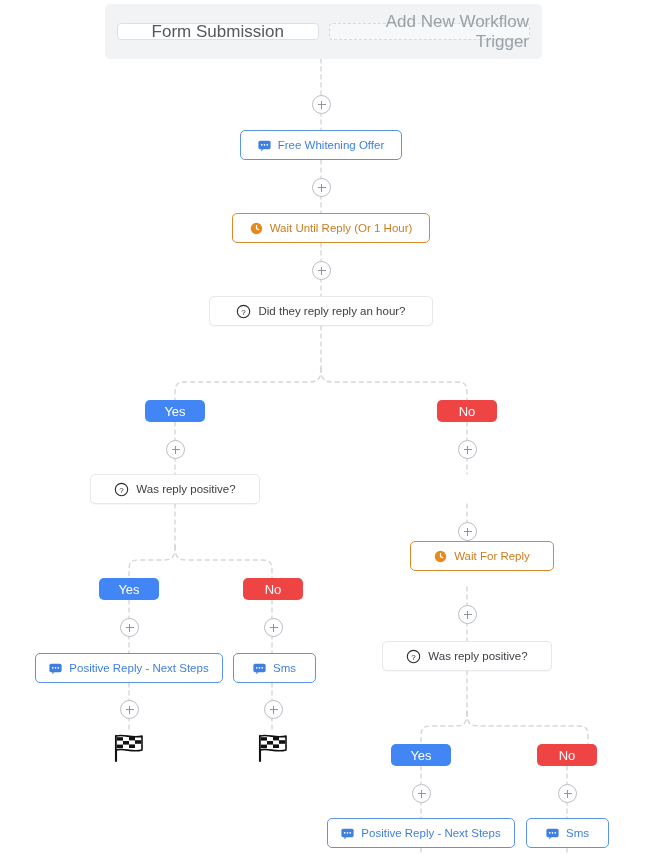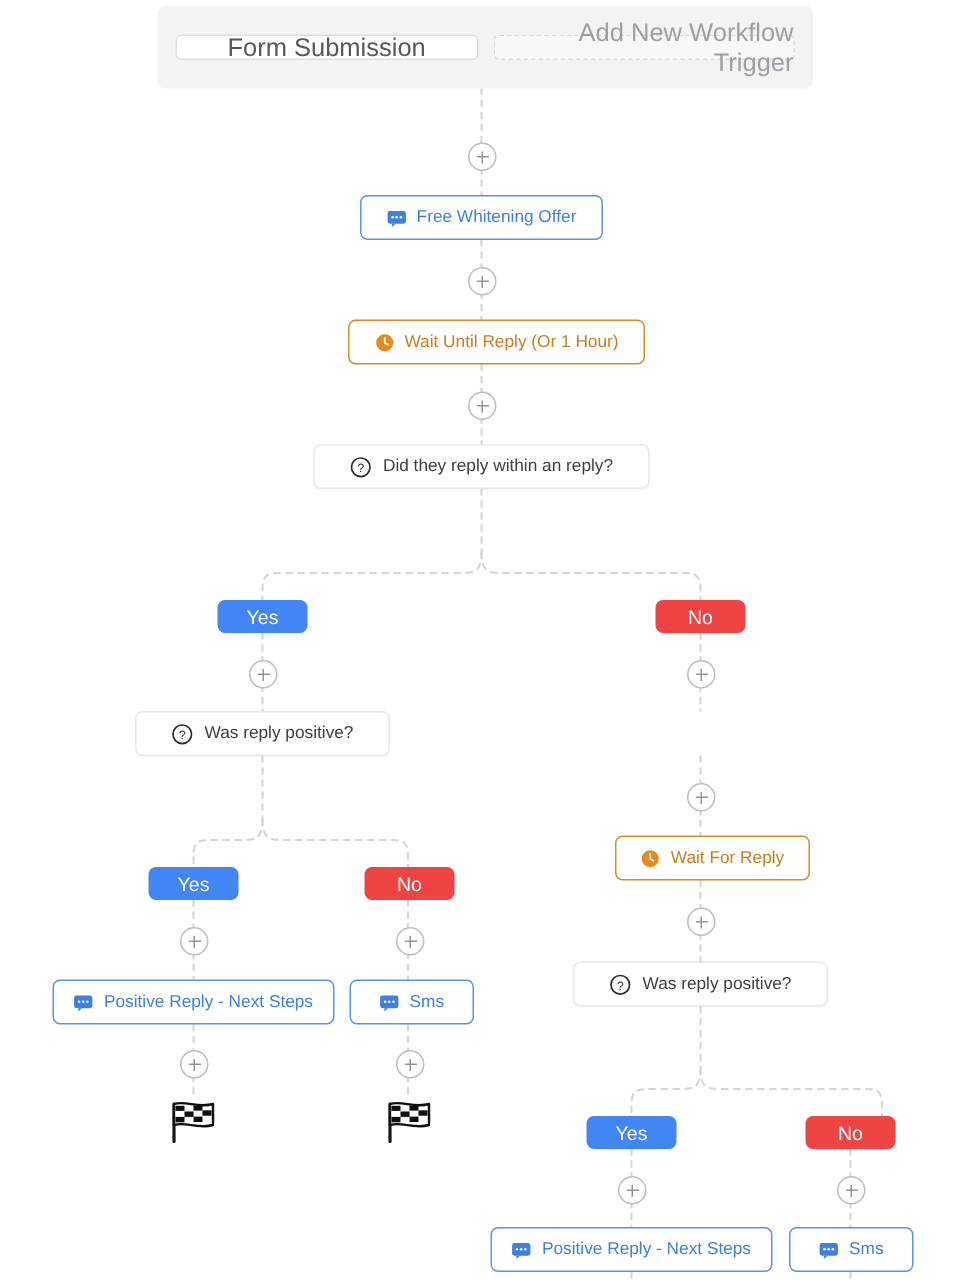--- a/index.html
+++ b/index.html
@@ -250,21 +250,21 @@
 
   <div class="plus" style="left:312px; top:261px;"></div>
 
   <div class="node cond" style="left:209px; top:296px; width:224px;">
     <span class="icon">
       <svg width="15" height="15" viewBox="0 0 16 16">
         <circle cx="8" cy="8" r="6.6" fill="none" stroke="#2b2b2b" stroke-width="1.2"></circle>
         <text x="8" y="11.4" text-anchor="middle" font-size="8.6" font-family="Liberation Sans, sans-serif" fill="#2b2b2b">?</text>
       </svg>
     </span>
-    <span>Did they reply within an reply?</span>
+    <span>Did they reply reply an hour?</span>
   </div>
 
   <div class="badge yes" style="left:145px; top:400px;">Yes</div>
   <div class="badge no" style="left:437px; top:400px;">No</div>
 
   <div class="plus" style="left:166px; top:440px;"></div>
 
   <div class="node cond" style="left:90px; top:474px; width:170px;">
     <span class="icon">
       <svg width="15" height="15" viewBox="0 0 16 16">
@@ -338,21 +338,21 @@
         <rect x="17" y="11.4" width="6" height="3.6"></rect>
       </g>
     </svg>
   </div>
 
   <div class="plus" style="left:458px; top:440px;"></div>
 
 
   <div class="plus" style="left:458px; top:522px;"></div>
 
-  <div class="node wait" style="left:400px; top:557px; width:130px;">
+  <div class="node wait" style="left:400px; top:541px; width:144px;">
     <span class="icon">
       <svg width="13" height="13" viewBox="0 0 16 16">
         <circle cx="8" cy="8" r="7" fill="#e8891b"></circle>
         <path d="M8 4.1 L8 8.2 L10.8 9.6" stroke="#ffffff" stroke-width="1.5" fill="none" stroke-linecap="round" stroke-linejoin="round"></path>
       </svg>
     </span>
     <span>Wait For Reply</span>
   </div>
 
   <div class="plus" style="left:458px; top:605px;"></div>

